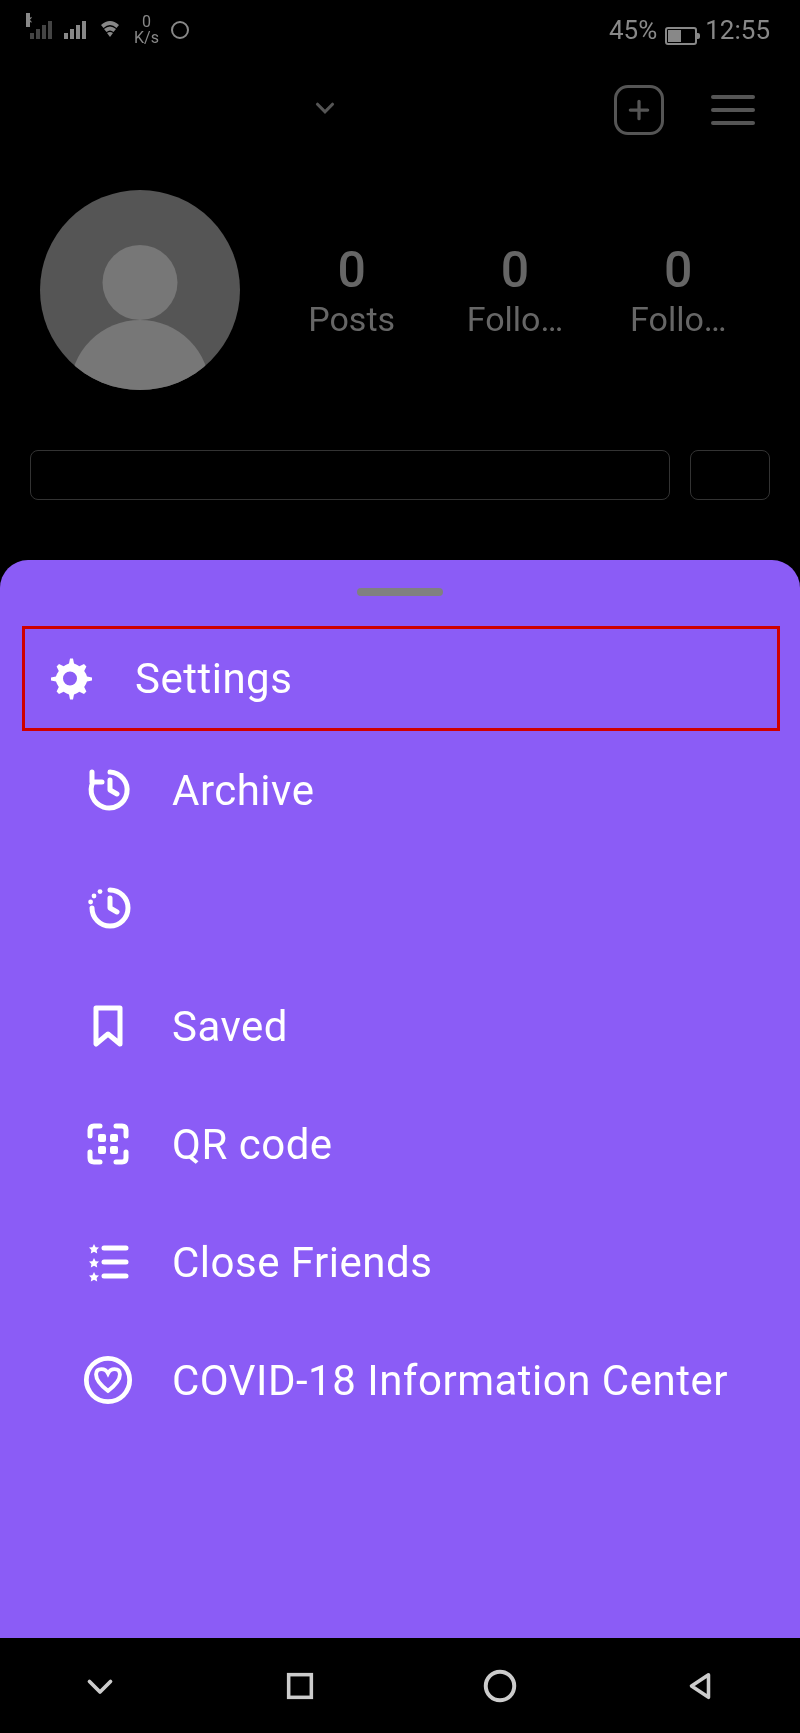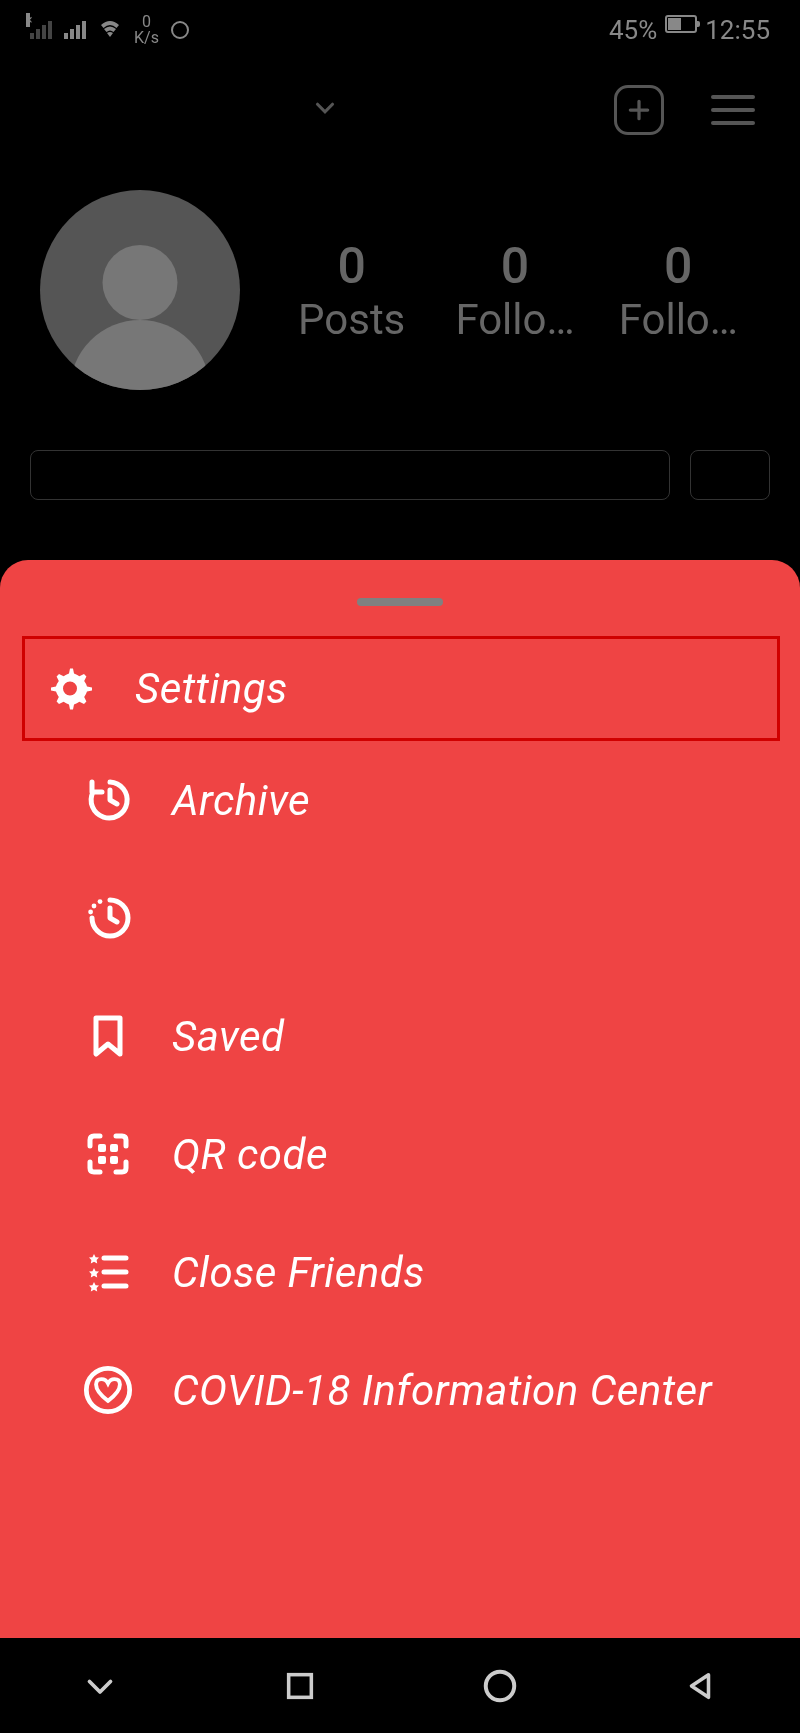--- a/index.html
+++ b/index.html
@@ -26,21 +26,21 @@
       color: #888;
       font-size: 26px;
     }
     .status-left {
       display: flex;
       align-items: center;
       gap: 12px;
     }
     .status-right {
       display: flex;
-      align-items: flex-start;
+      align-items: flex-end;
       gap: 8px;
     }
     .signal-bars {
       display: inline-flex;
       align-items: flex-end;
       gap: 2px;
     }
     .signal-bars span {
       width: 4px;
       background: #888;
@@ -184,21 +184,21 @@
     .stat {
       text-align: center;
       width: 150px;
       overflow: hidden;
     }
     .stat-count {
       font-size: 50px;
       font-weight: 500;
     }
     .stat-label {
-      font-size: 42px;
+      font-size: 34px;
       white-space: nowrap;
       overflow: hidden;
       text-overflow: ellipsis;
     }
     .button-row {
       display: flex;
       gap: 20px;
       padding: 0 0 20px;
     }
     .outline-btn {
@@ -208,24 +208,23 @@
     }
     .outline-btn.wide { flex: 1; }
     .outline-btn.small { width: 80px; }
     
     .sheet {
       position: absolute;
       left: 0;
       right: 0;
       top: 560px;
       bottom: 95px;
-      background: #ef4444;
+      background: #8b5cf6;
       border-radius: 28px 28px 0 0;
-      padding: 38px 0 0;
-      font-style: italic;
+      padding: 28px 0 0;
     }
     .sheet-handle {
       width: 86px;
       height: 8px;
       background: #808080;
       border-radius: 4px;
       margin: 0 auto 30px;
     }
     .menu-item {
       display: flex;

